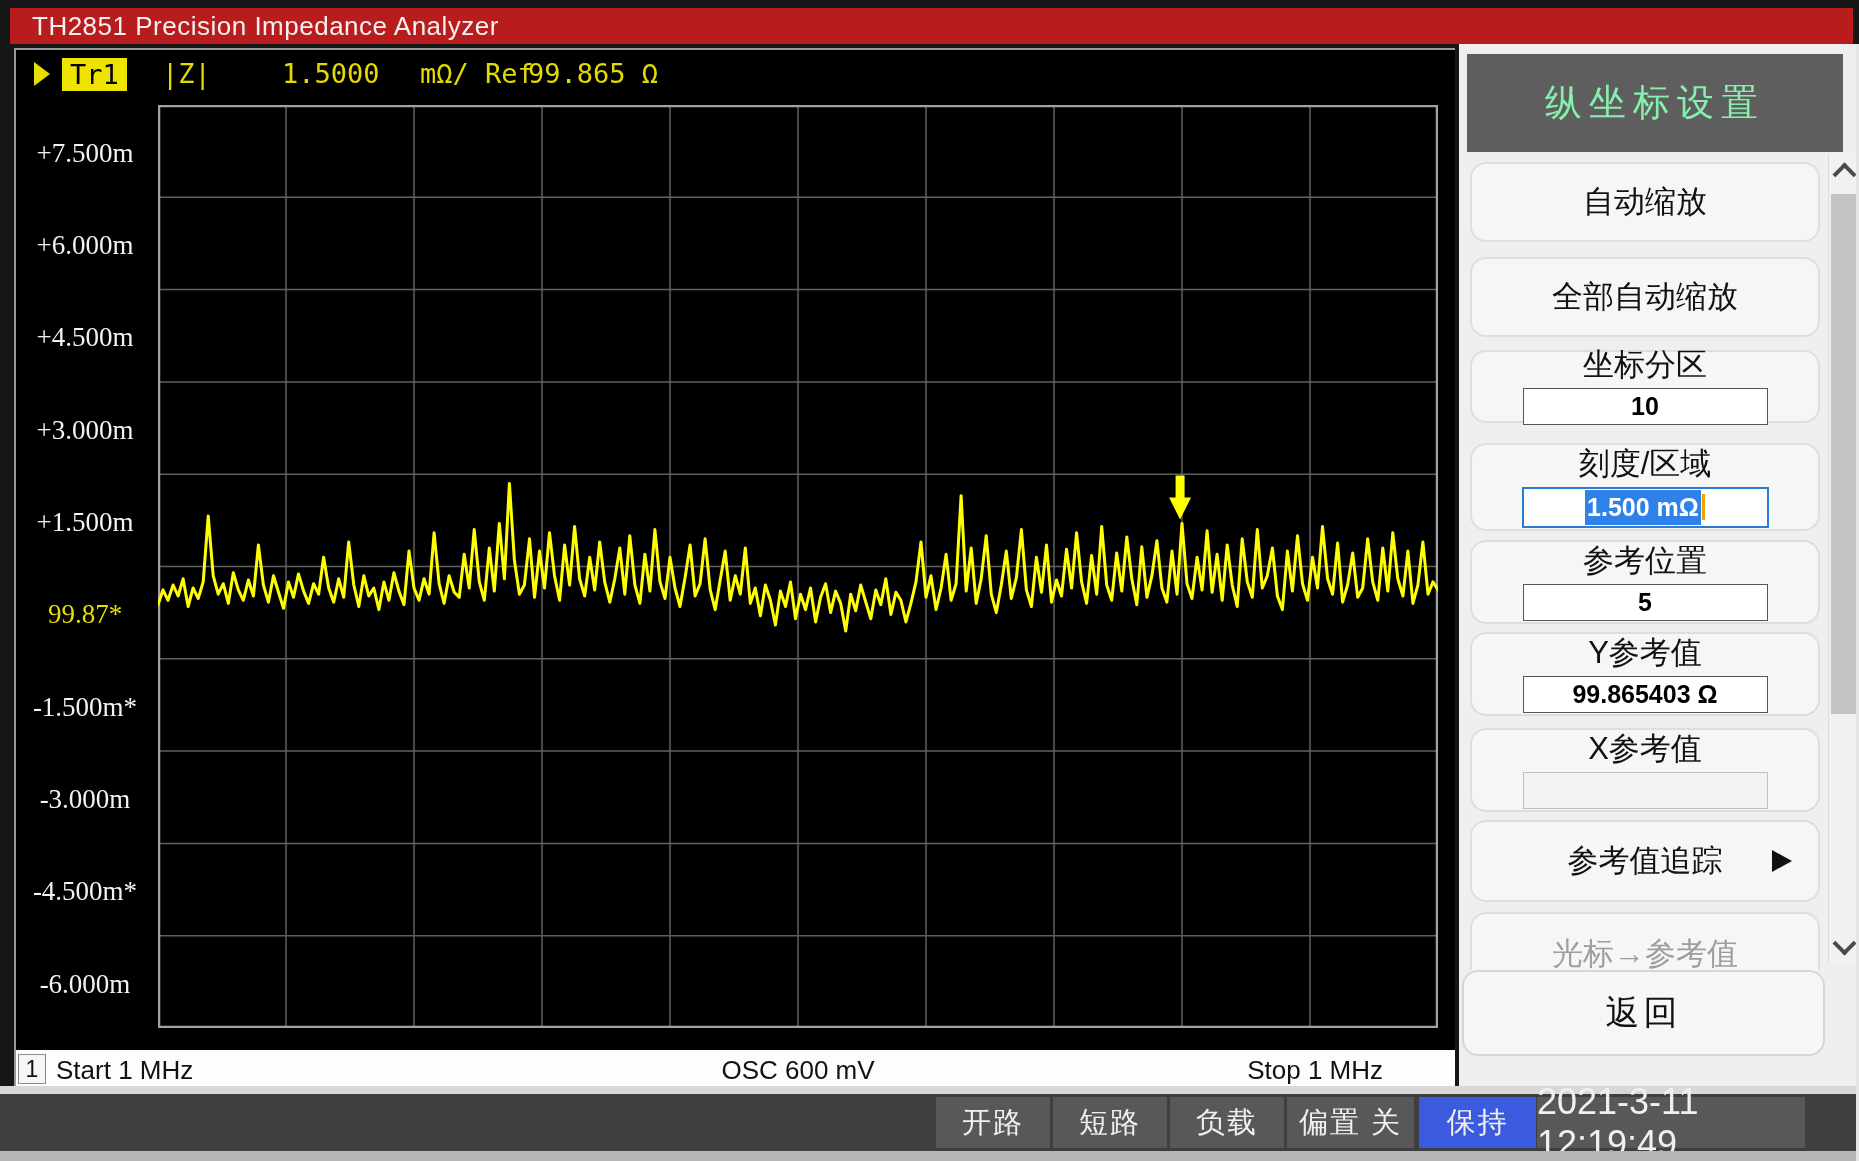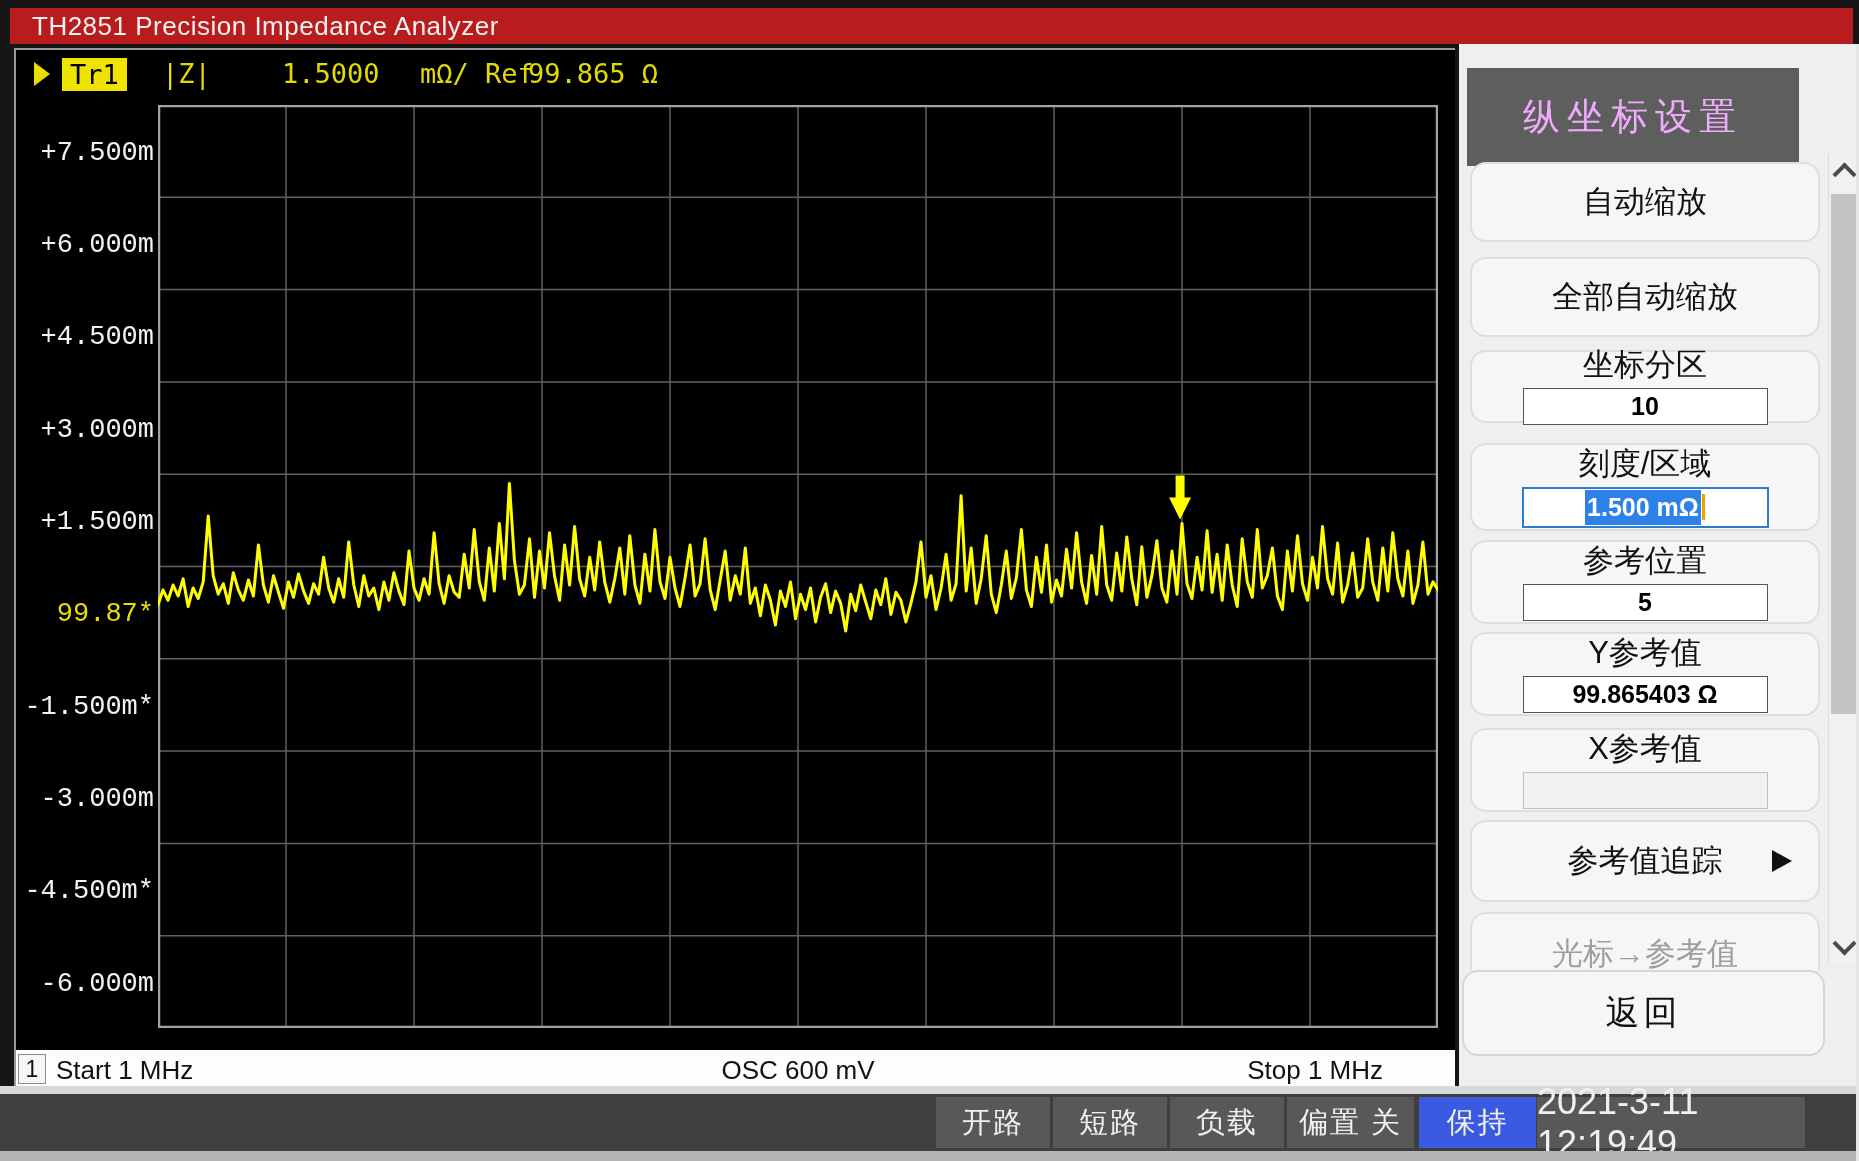--- a/index.html
+++ b/index.html
@@ -15,35 +15,35 @@
   .chart-black{position:absolute;left:0;top:0;width:100%;height:1000px;background:#000;}
   .trace-header{position:absolute;left:0;top:0;width:100%;height:55px;
                 font-family:"DejaVu Sans Mono",monospace;font-size:27px;color:#e3da00;}
   .trace-header span{position:absolute;top:8px;white-space:pre;}
   .th-marker{left:18px;width:0;height:0;border-left:16px solid #e8df00;border-top:12px solid transparent;
              border-bottom:12px solid transparent;top:12px!important;}
   .th-tr1{left:46px;background:#efe400;color:#000;padding:1px 8px;}
   .th-param{left:146px;} .th-scale{left:266px;} .th-scaleunit{left:404px;}
   .th-reflabel{left:469px;} .th-refval{left:512px;}
   .grid-area{position:absolute;left:142px;top:55px;width:1280px;height:923px;}
-  .ylabel{position:absolute;width:138px;text-align:right;color:#f2f2f2;
-          font-family:Liberation Mono, monospace;font-size:27px;line-height:30px;white-space:pre;}
+  .ylabel{position:absolute;width:138px;text-align:center;color:#f2f2f2;
+          font-family:Liberation Serif, serif;font-size:27px;line-height:30px;white-space:pre;}
   .ylabel.ref{color:#e8df00;}
   
   .status-strip{position:absolute;left:0;top:1000px;width:100%;height:38px;background:#fdfdfd;
                 color:#111;font-size:26px;}
   .chan-box{position:absolute;left:2px;top:4px;width:26px;height:28px;border:1px solid #8a8a8a;
             text-align:center;line-height:28px;font-size:23px;background:#f6f6f6;}
   .start-text{position:absolute;left:40px;top:5px;}
   .osc-text{position:absolute;left:142px;top:5px;width:1280px;text-align:center;}
   .stop-text{position:absolute;right:72px;top:5px;}
   
   .side-panel{position:absolute;left:1459px;top:44px;width:400px;height:1046px;background:#efefef;}
-  .panel-header{position:absolute;left:8px;top:24px;width:332px;height:98px;background:#5e5e5e;
-                color:#f0abfc;font-size:37px;letter-spacing:7px;display:flex;align-items:center;justify-content:center;}
+  .panel-header{position:absolute;left:8px;top:10px;width:376px;height:98px;background:#5e5e5e;
+                color:#86efac;font-size:37px;letter-spacing:7px;display:flex;align-items:center;justify-content:center;}
   .pbtn{position:absolute;left:11px;width:350px;background:#f6f6f6;border:2px solid #dedede;
         border-radius:16px;box-sizing:border-box;color:#111;font-size:31px;
         display:flex;align-items:center;justify-content:center;flex-direction:column;}
   .pbtn .plabel{line-height:34px;}
   .pbtn .pinput{margin-top:6px;width:243px;height:35px;background:#fff;border:1px solid #555;
         font-size:25px;font-weight:bold;text-align:center;line-height:35px;color:#000;}
   .pinput.focused{border:2px solid #2b7cd3;height:37px;display:flex;align-items:center;justify-content:center;}
   .pinput.focused .sel{background:#2e81e8;color:#fff;padding:0 2px;}
   .pinput.focused .caret{display:inline-block;width:3px;height:26px;background:#f0a000;margin-left:1px;}
   .pinput.empty{background:#f2f2f2;border:1px solid #bfbfbf;}

